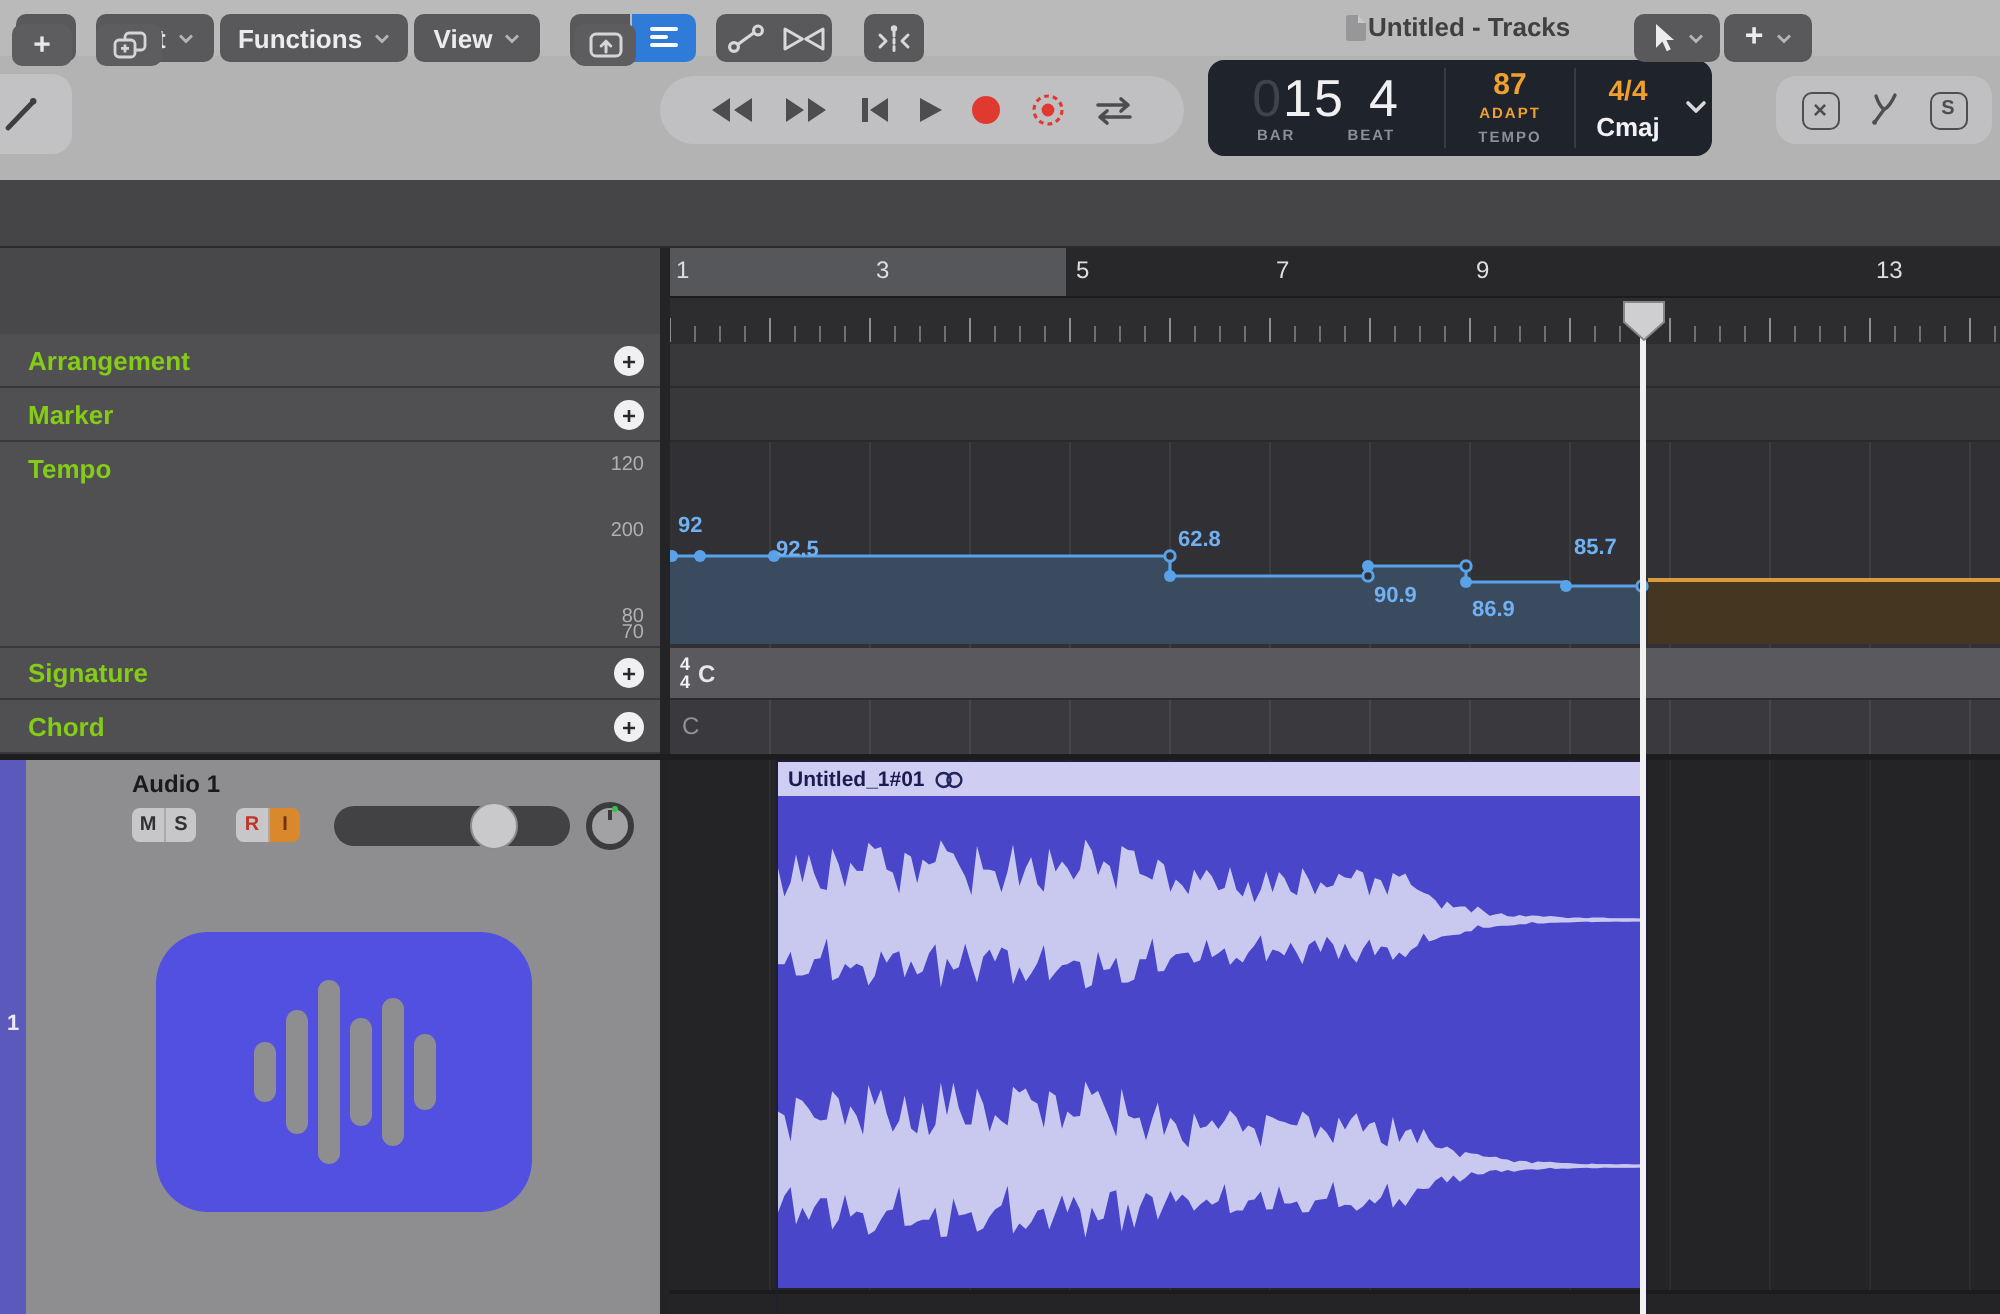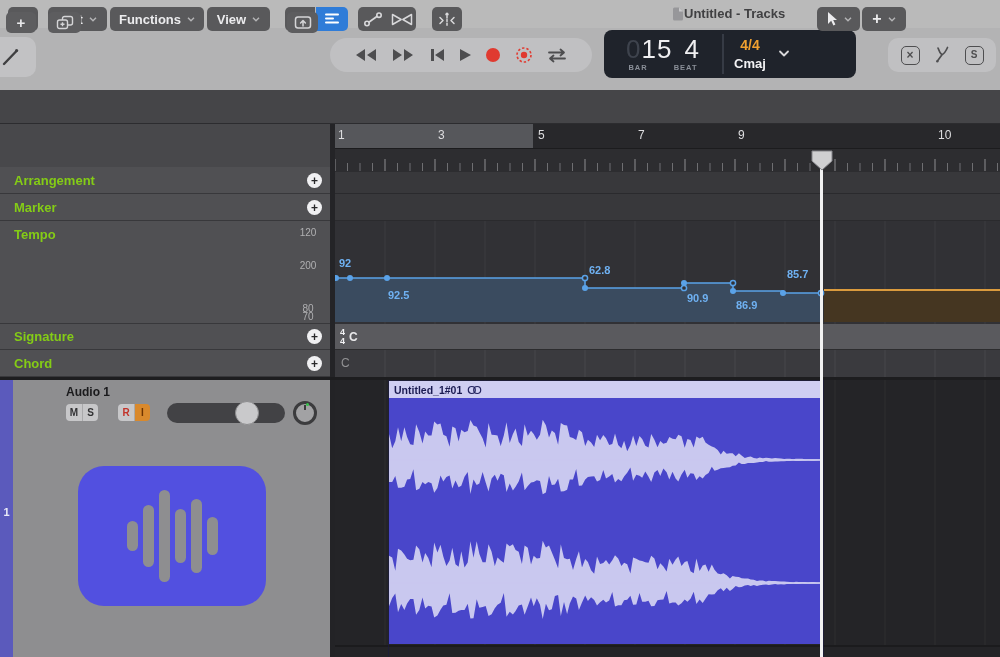--- a/index.html
+++ b/index.html
@@ -54,21 +54,21 @@
   .tb-btn.active{background:#2f7cd8;}
 
   
   .g-header{left:0;top:124px;width:330px;height:43px;background:#48484b;}
   .gh-btn{position:absolute;top:12px;height:21px;border:0;border-radius:5px;background:#5d5d5f;
           display:flex;align-items:center;justify-content:center;color:#e8e8ea;font-size:15px;font-weight:600;padding:0;}
   .g-row{left:0;width:330px;background:#505053;border-bottom:1px solid #38383b;box-sizing:border-box;}
   .g-label{position:absolute;left:14px;top:6px;font-size:13px;font-weight:600;color:#84cc16;}
   .g-add{position:absolute;right:8px;top:6px;width:15px;height:15px;border-radius:50%;background:#f0f0f2;
          color:#29292b;font-size:12px;font-weight:700;display:flex;align-items:center;justify-content:center;line-height:1;border:0;padding:0;}
-  .scale-lab{position:absolute;width:28px;text-align:center;font-size:10px;color:#b0b0b2;}
+  .scale-lab{position:absolute;width:28px;text-align:right;font-size:10px;color:#b0b0b2;}
 
   
   .ruler-num-row{left:335px;top:124px;width:665px;height:24px;background:#28282b;overflow:hidden;}
   .cycle-band{position:absolute;left:0;top:0;width:198px;height:24px;background:#56575b;}
   .bar-num{position:absolute;top:4px;font-size:12px;color:#dedee0;}
   .ruler-tick-row{left:335px;top:148px;width:665px;height:24px;background:#2d2d30;border-top:1px solid #1c1c1e;box-sizing:border-box;}
   .lane{left:335px;width:665px;box-sizing:border-box;}
   .lane-arr{top:172px;height:22px;background:#38383b;border-bottom:1px solid #2a2a2d;}
   .lane-marker{top:194px;height:27px;background:#38383b;border-bottom:1px solid #2a2a2d;}
   .lane-tempo{top:221px;height:103px;background:#313135;}
@@ -189,20 +189,25 @@
         <span class="ghost">0</span>
           <span>15</span>
           <span class="beat">4</span>
       </div>
       <div class="lcd-labels">
         <span>BAR</span>
         <span>BEAT</span>
       </div>
     </div>
     <div class="lcd-div"></div>
+    <div class="lcd-sec lcd-tempo">
+      <span class="tempo-val">87</span>
+      <span class="tempo-mode">ADAPT</span>
+      <span class="tempo-lab">TEMPO</span>
+    </div>
     <div class="lcd-div"></div>
     <div class="lcd-sec lcd-key">
       <span class="sig">4/4</span>
       <span class="key">Cmaj</span>
     </div>
     <svg class="lcd-chev" width="12" height="8" viewBox="0 0 12 8">
       <polyline points="2,1.5 6,5.5 10,1.5" fill="none" stroke="#d8d8da" stroke-width="1.8" stroke-linecap="round" stroke-linejoin="round"></polyline>
     </svg>
   </div>
 
@@ -362,21 +367,21 @@
   <div class="abs globals-divider"></div>
 
   <div class="abs ruler-num-row">
     <div class="cycle-band"></div>
   <span class="bar-num" style="left: 3px;">1</span>
       <span class="bar-num" style="left: 103px;">3</span>
       <span class="bar-num" style="left: 203px;">5</span>
       <span class="bar-num" style="left: 303px;">7</span>
       <span class="bar-num" style="left: 403px;">9</span>
       <span class="bar-num" style="left: 503px; margin-top: 21px;">11</span>
-      <span class="bar-num" style="left: 603px;">10</span>
+      <span class="bar-num" style="left: 603px;">13</span>
     </div>
   <div class="abs ruler-tick-row">
     <svg id="ticks-svg" width="665" height="23" viewBox="0 0 665 23">
         <line x1="0" y1="10" x2="0" y2="22" stroke="#8e8e90" stroke-width="1"></line>
         <line x1="12.5" y1="14" x2="12.5" y2="22" stroke="#6f6f72" stroke-width="1"></line>
         <line x1="25" y1="14" x2="25" y2="22" stroke="#6f6f72" stroke-width="1"></line>
         <line x1="37.5" y1="14" x2="37.5" y2="22" stroke="#6f6f72" stroke-width="1"></line>
         <line x1="50" y1="10" x2="50" y2="22" stroke="#8e8e90" stroke-width="1"></line>
         <line x1="62.5" y1="14" x2="62.5" y2="22" stroke="#6f6f72" stroke-width="1"></line>
         <line x1="75" y1="14" x2="75" y2="22" stroke="#6f6f72" stroke-width="1"></line>
@@ -556,18 +561,18 @@
         </svg>
     </div>
   </div>
 
   <svg class="abs playhead-pin" width="24" height="24" viewBox="0 0 24 24">
     <polygon points="2,3 22,3 22,13 12,22 2,13" fill="#cfcfd1" stroke="#85858a" stroke-width="1"></polygon>
   </svg>
   <div class="abs playhead-line"></div>
 
 <span class="tempo-lab-pt" style="left: 339px; top: 257px;">92</span>
-    <span class="tempo-lab-pt" style="left: 388px; top: 289px;">92.5</span>
+    <span class="tempo-lab-pt" style="left: 388px; top: 269px;">92.5</span>
     <span class="tempo-lab-pt" style="left: 589px; top: 264px;">62.8</span>
     <span class="tempo-lab-pt" style="left: 687px; top: 292px;">90.9</span>
     <span class="tempo-lab-pt" style="left: 736px; top: 299px;">86.9</span>
     <span class="tempo-lab-pt" style="left: 787px; top: 268px;">85.7</span>
   </div>
 
 </body></html>

